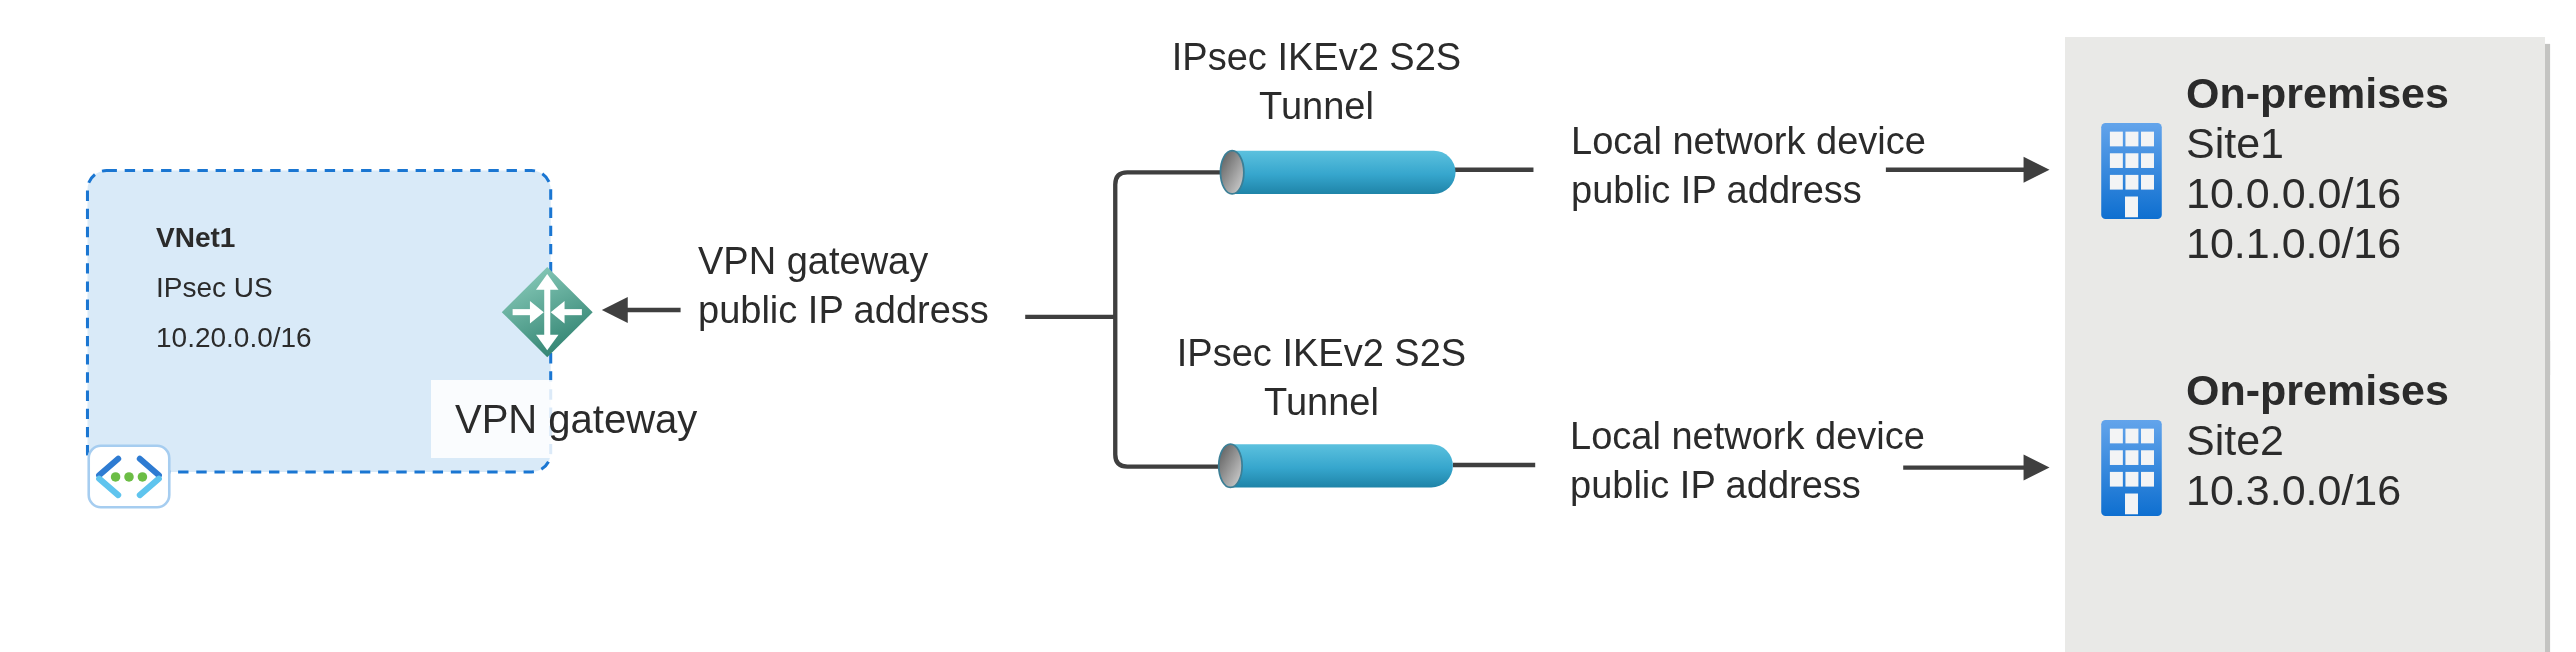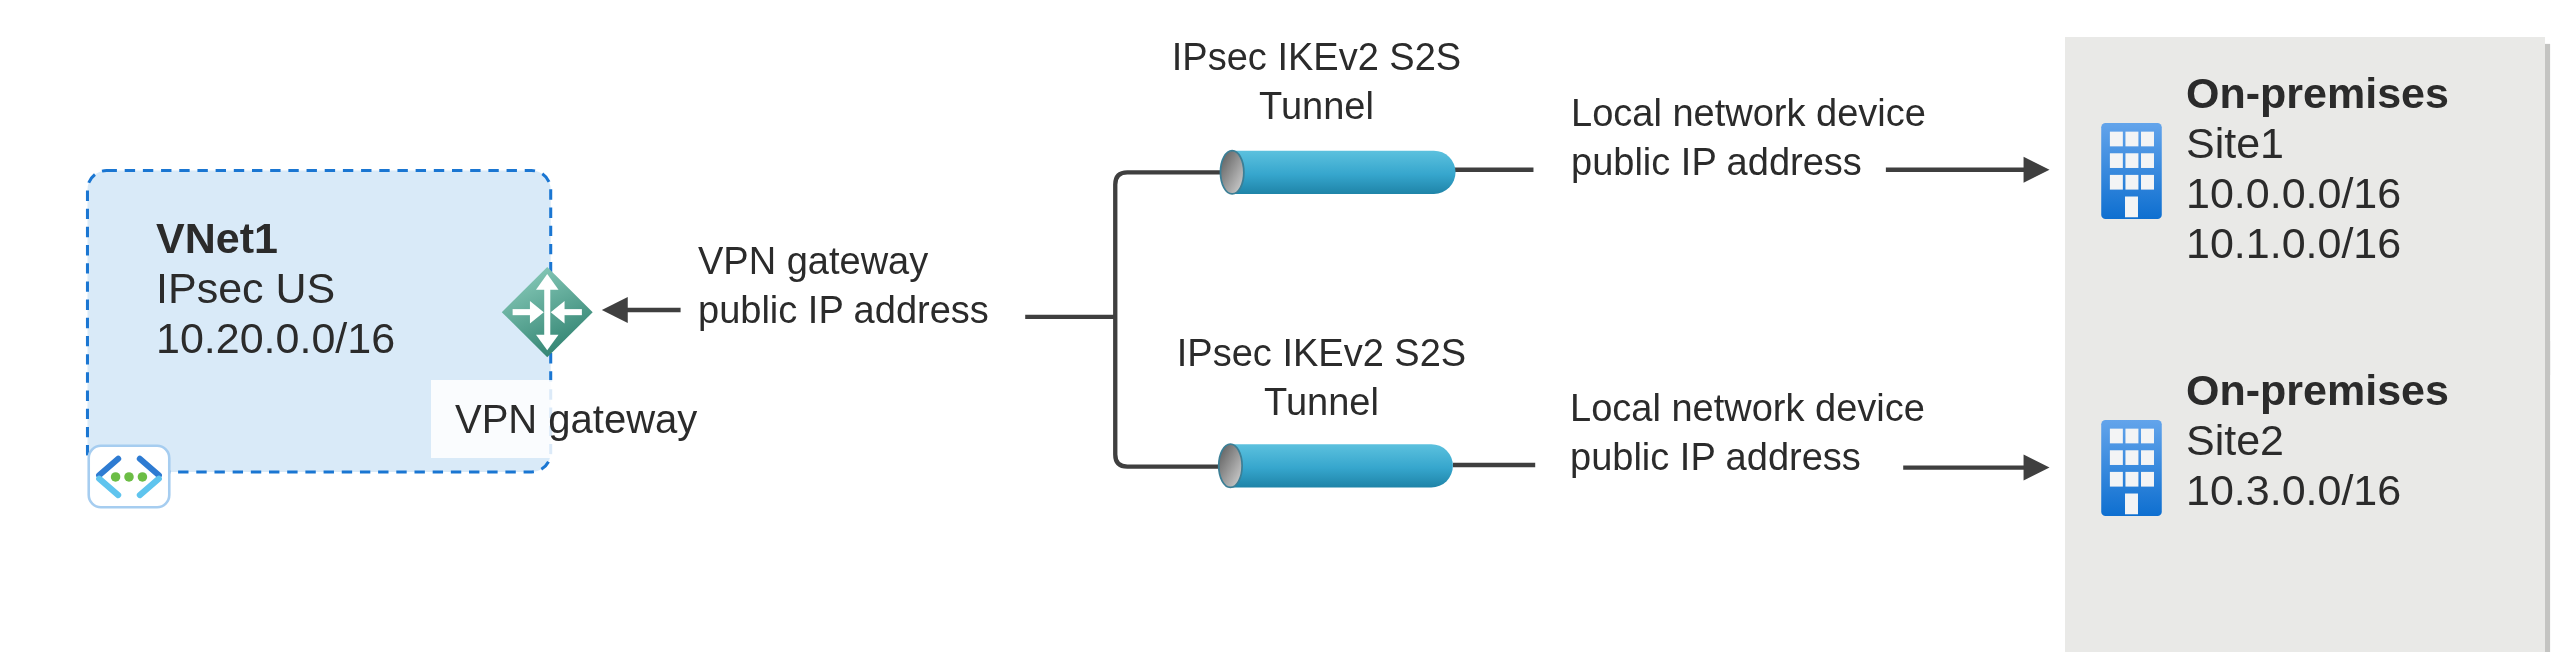--- a/index.html
+++ b/index.html
@@ -4,33 +4,33 @@
 <style>
   html,body{margin:0;padding:0;background:#ffffff;}
   .canvas{
     position:relative;width:2576px;height:652px;background:#ffffff;
     font-family:"Liberation Sans",sans-serif;color:#2b2b2b;overflow:hidden;
   }
   .abs{position:absolute;}
   #connectors{position:absolute;left:0;top:0;z-index:1;}
   .label{position:absolute;z-index:2;}
   .bold{font-weight:bold;}
-  .vnet-text{left:156px;top:213px;font-size:43px;line-height:50px;}
+  .vnet-text{left:156px;top:213px;font-size:28px;line-height:50px;}
   .vnet-icon{left:87px;top:444px;z-index:3;}
   .vpnlabel{
     left:431px;top:380px;width:288px;height:78px;
     background:rgba(255,255,255,0.85);
     font-size:40px;display:flex;align-items:center;
     padding-left:24px;box-sizing:border-box;white-space:nowrap;
   }
   .mid-label{left:698px;top:237px;font-size:38px;line-height:49px;white-space:nowrap;}
   .tunnel-label{width:537px;text-align:center;font-size:38px;line-height:49px;white-space:nowrap;}
   .tunnel-label-1{left:1048px;top:33px;}
   .tunnel-label-2{left:1053px;top:329px;}
-  .device-label{font-size:38px;line-height:49px;white-space:nowrap;}
+  .device-label{font-size:38px;line-height:49px;white-space:nowrap;margin-top:28px;}
   .device-label-1{left:1571px;top:89px;}
   .device-label-2{left:1570px;top:384px;}
   .site-box{
     position:absolute;left:2065px;width:480px;height:333px;
     background:#e9e9e7;box-shadow:6px 6px 0 -0.9px #c4c4c2;z-index:0;
   }
   .site-1{top:37px;}
   .site-2{top:334px;}
   .site-text{position:absolute;left:121px;top:31px;font-size:43px;line-height:50px;white-space:nowrap;}
   .building{position:absolute;left:36px;top:86px;}

